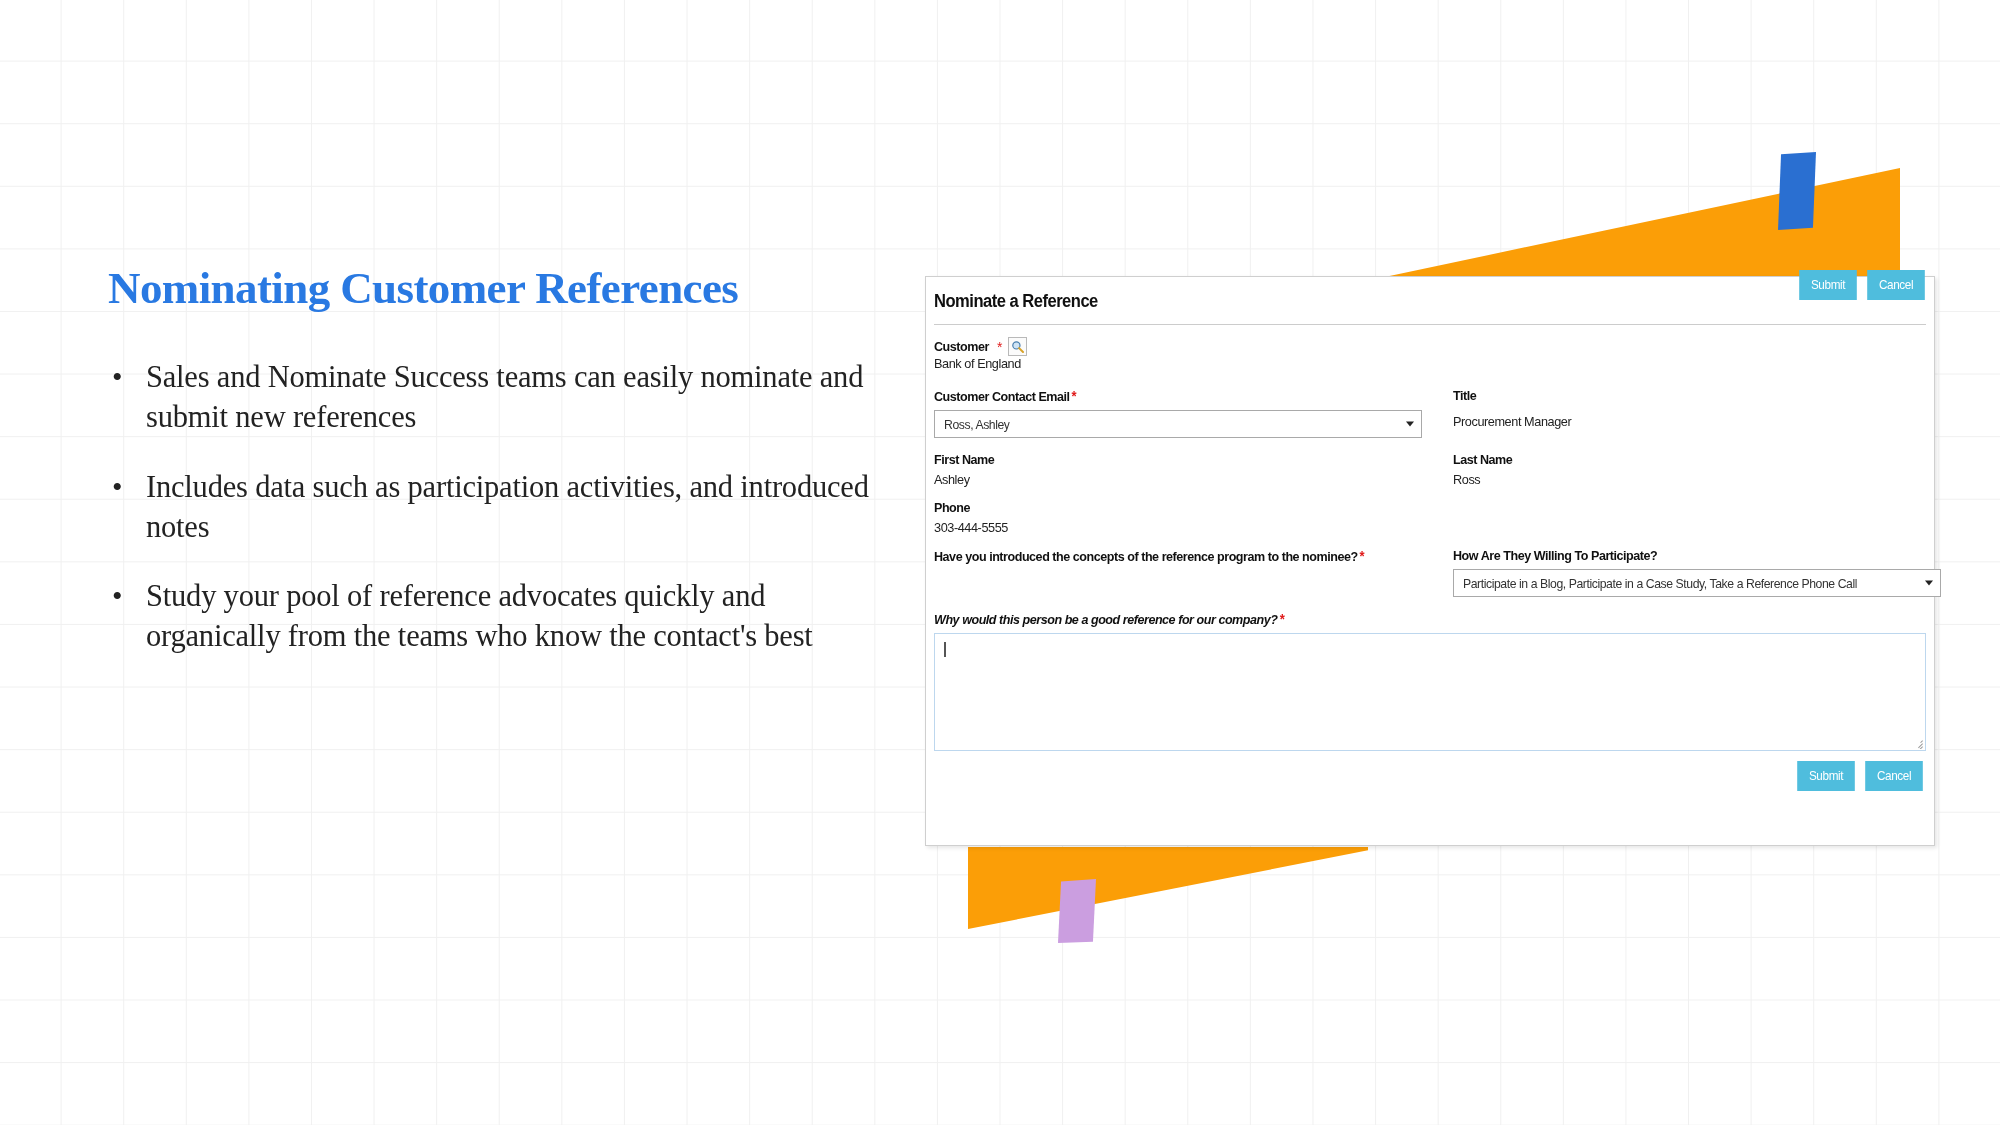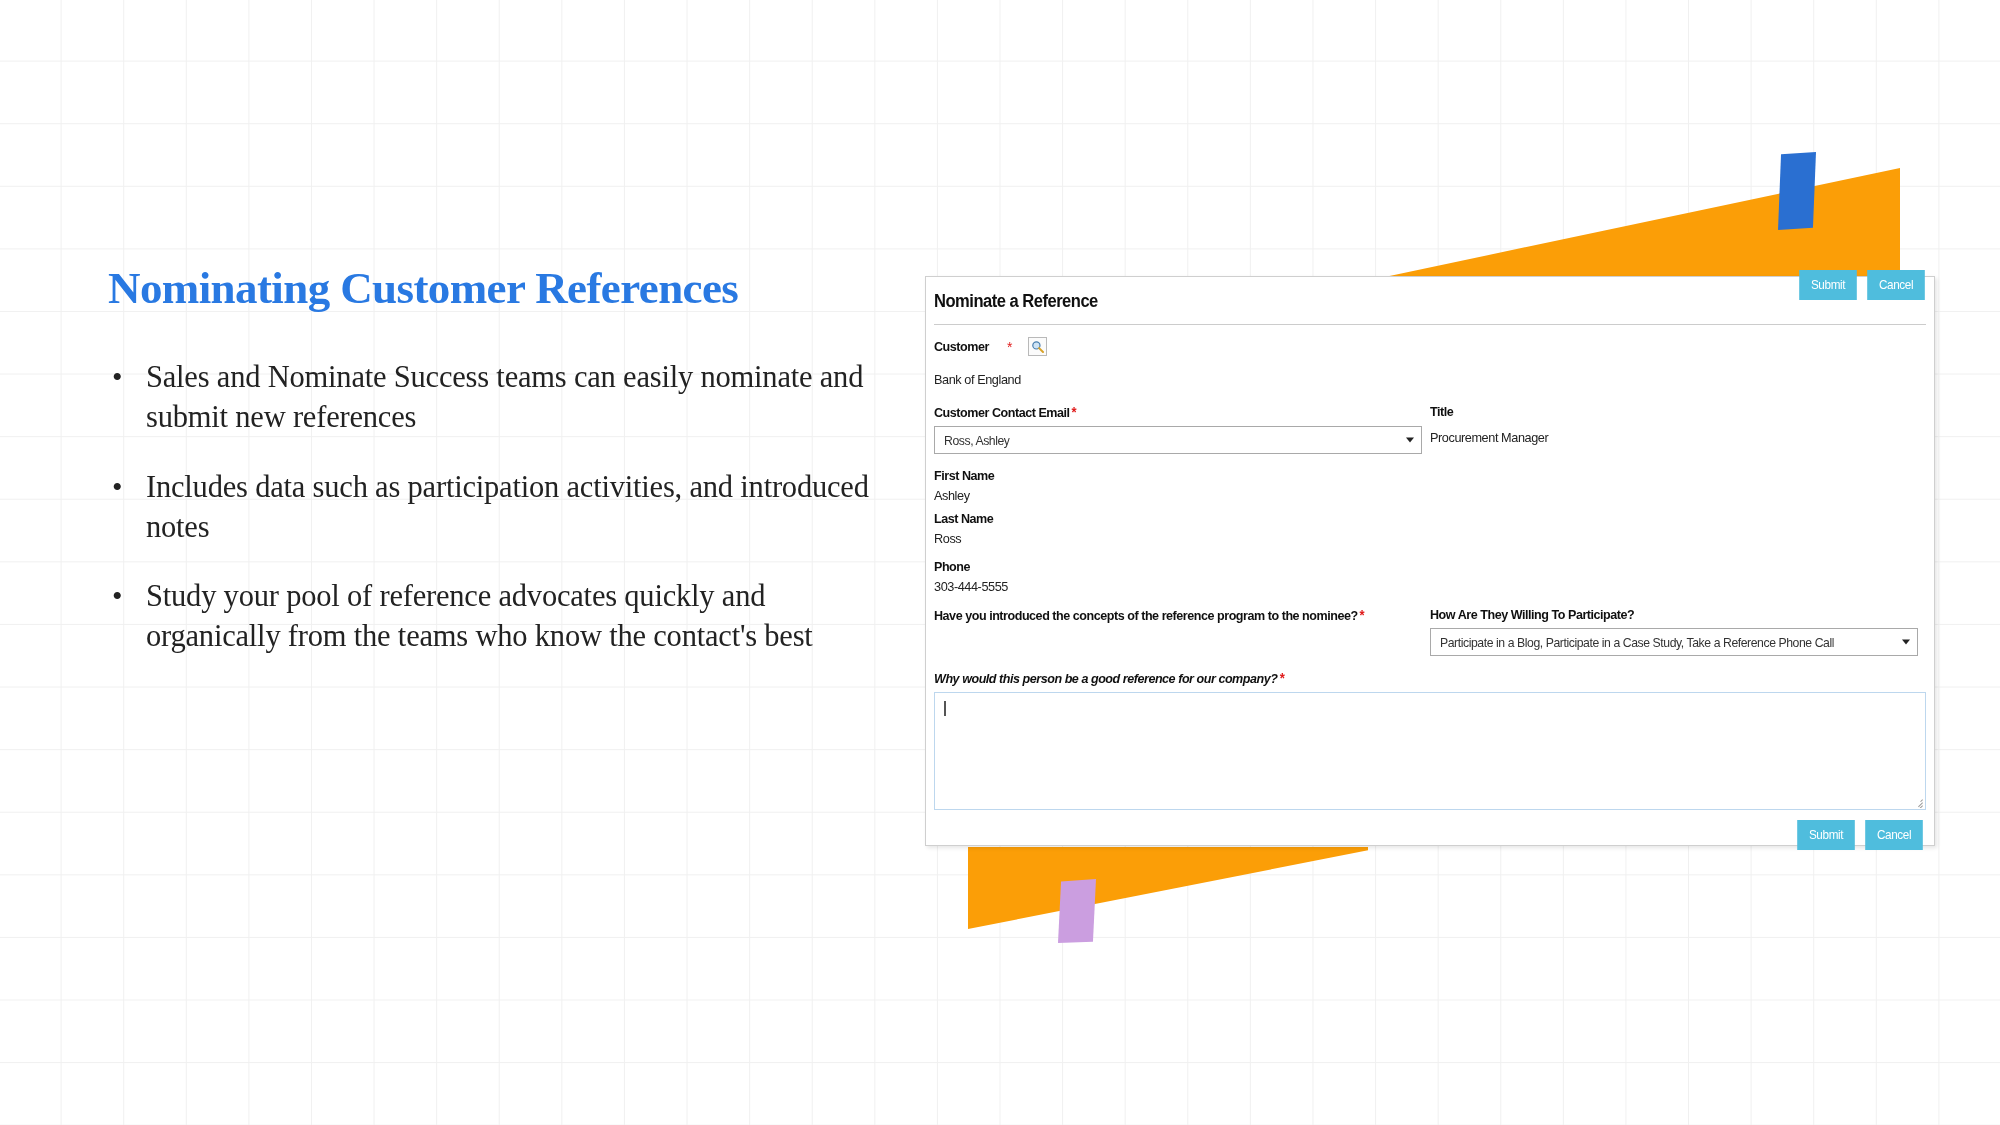--- a/index.html
+++ b/index.html
@@ -179,38 +179,38 @@
     color: #222222;
     letter-spacing: -0.45px;
     transform: scaleX(0.94);
     transform-origin: left center;
     display: block;
   }
   .field-value.link { color: #4488CC; }
 
   
   #customer-block { margin-bottom: 17px; }
-  #customer-label-row { display: flex; align-items: center; gap: 12px; margin-bottom: 16px; }
+  #customer-label-row { display: flex; align-items: center; gap: 2px; margin-bottom: 0; }
   #lookup-icon {
     display: inline-flex;
     align-items: center;
     justify-content: center;
     width: 19px;
     height: 19px;
     border: 1px solid #b9b9b9;
     background: #fbfbfb;
     margin-left: 4px;
     cursor: pointer;
     flex: 0 0 auto;
   }
 
   
   .row {
     display: flex;
-    gap: 8px;
+    gap: 31px;
     margin-bottom: 14px;
   }
   .col { width: 488px; flex: 0 0 auto; }
 
   .select-box {
     position: relative;
     height: 28px;
     border: 1px solid #a9a9a9;
     background: #ffffff;
     display: flex;
@@ -231,21 +231,21 @@
     position: absolute;
     right: 7px;
     top: 50%;
     transform: translateY(-50%);
     width: 0; height: 0;
     border-left: 4px solid transparent;
     border-right: 4px solid transparent;
     border-top: 5px solid #222222;
   }
 
-  .static-row { margin-bottom: 13px; flex-direction: column; }
+  .static-row { margin-bottom: 13px; }
   .static-row .field-label { margin-bottom: 5px; }
 
   
   #textarea-block { margin-top: 2px; font-style: italic; }
   #reason-textarea {
     width: 100%;
     height: 118px;
     border: 1px solid #bdd7ee;
     background: #ffffff;
     position: relative;

